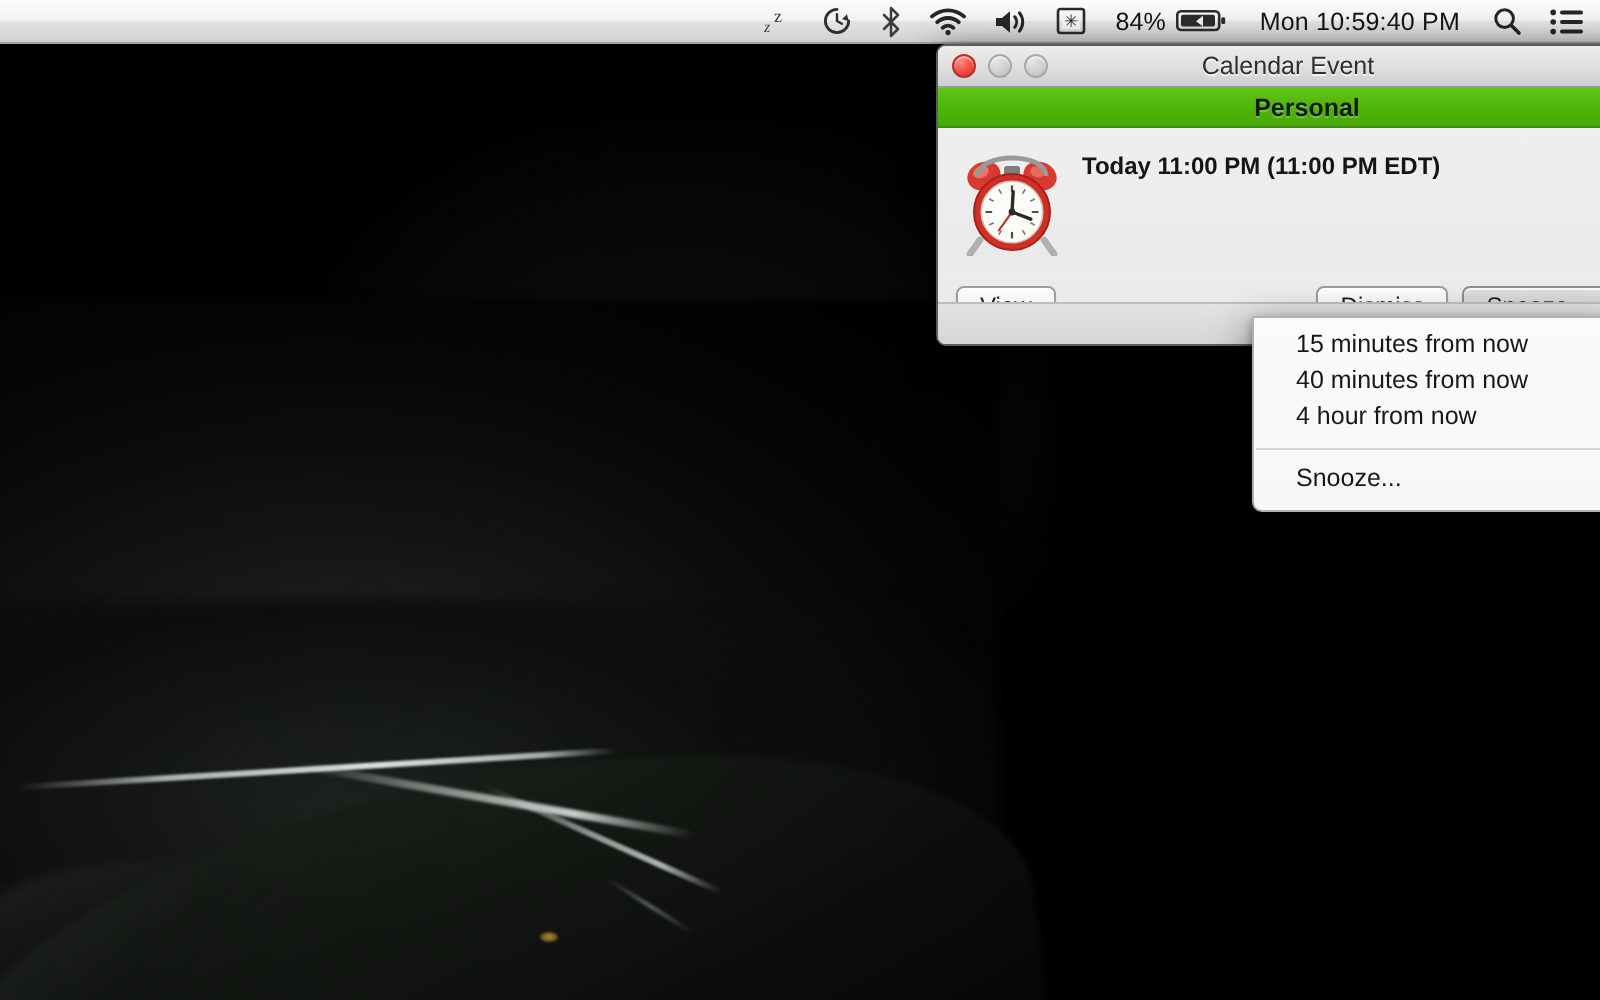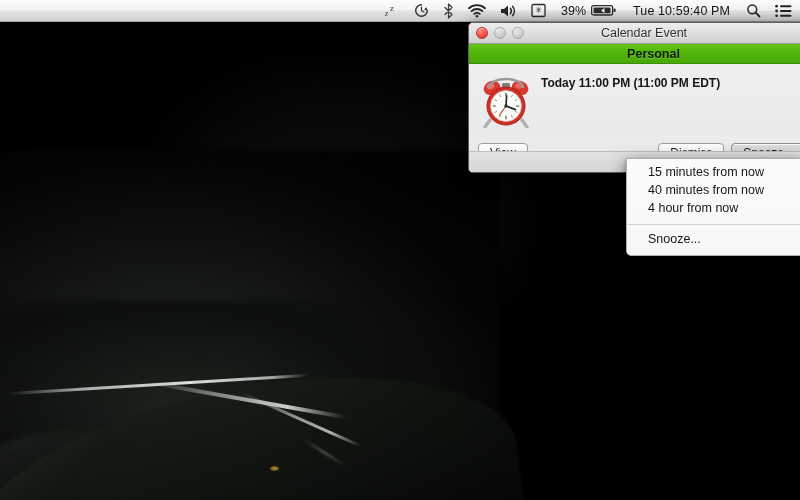--- a/index.html
+++ b/index.html
@@ -273,32 +273,32 @@
   </div>
 
   <div class="mb-item">
     <svg class="mbi" width="15" height="15" viewBox="0 0 15 15">
       <rect x="1" y="1.5" width="13" height="12" rx="1.2" fill="none" stroke="#2b2b2b" stroke-width="1.3"></rect>
       <rect x="3" y="3.4" width="9" height="8.2" fill="#f4f4f4"></rect>
       <text x="7.5" y="10.4" font-family="Liberation Sans, sans-serif" font-size="8.5" fill="#202020" text-anchor="middle">✳</text>
     </svg>
   </div>
 
-  <div class="mb-item mb-pct">39%</div>
+  <div class="mb-item mb-pct">84%</div>
 
   <div class="mb-item" style="padding-left:2px;">
     <svg class="mbi" width="26" height="13" viewBox="0 0 26 13">
       <rect x="0.6" y="1.6" width="21" height="9.4" rx="2" fill="none" stroke="#2b2b2b" stroke-width="1.3"></rect>
       <rect x="2.5" y="3.4" width="17" height="5.8" rx="1" fill="#2b2b2b"></rect>
       <path d="M13.5 3.9 L10 6.6 L13.5 9.3 Z" fill="#eeeeee"></path>
       <rect x="22.6" y="4.6" width="2" height="3.4" rx="0.8" fill="#2b2b2b"></rect>
     </svg>
   </div>
 
-  <div class="mb-item mb-clock">Tue 10:59:40 PM</div>
+  <div class="mb-item mb-clock">Mon 10:59:40 PM</div>
 
   <div class="mb-item">
     <svg class="mbi" width="15" height="15" viewBox="0 0 15 15">
       <circle cx="6.3" cy="6.3" r="4.4" fill="none" stroke="#252525" stroke-width="1.5"></circle>
       <line x1="9.7" y1="9.7" x2="13.5" y2="13.5" stroke="#252525" stroke-width="1.8" stroke-linecap="round"></line>
     </svg>
   </div>
 
   <div class="mb-item" style="padding-right:2px;">
     <svg class="mbi" width="17" height="14" viewBox="0 0 17 14">

